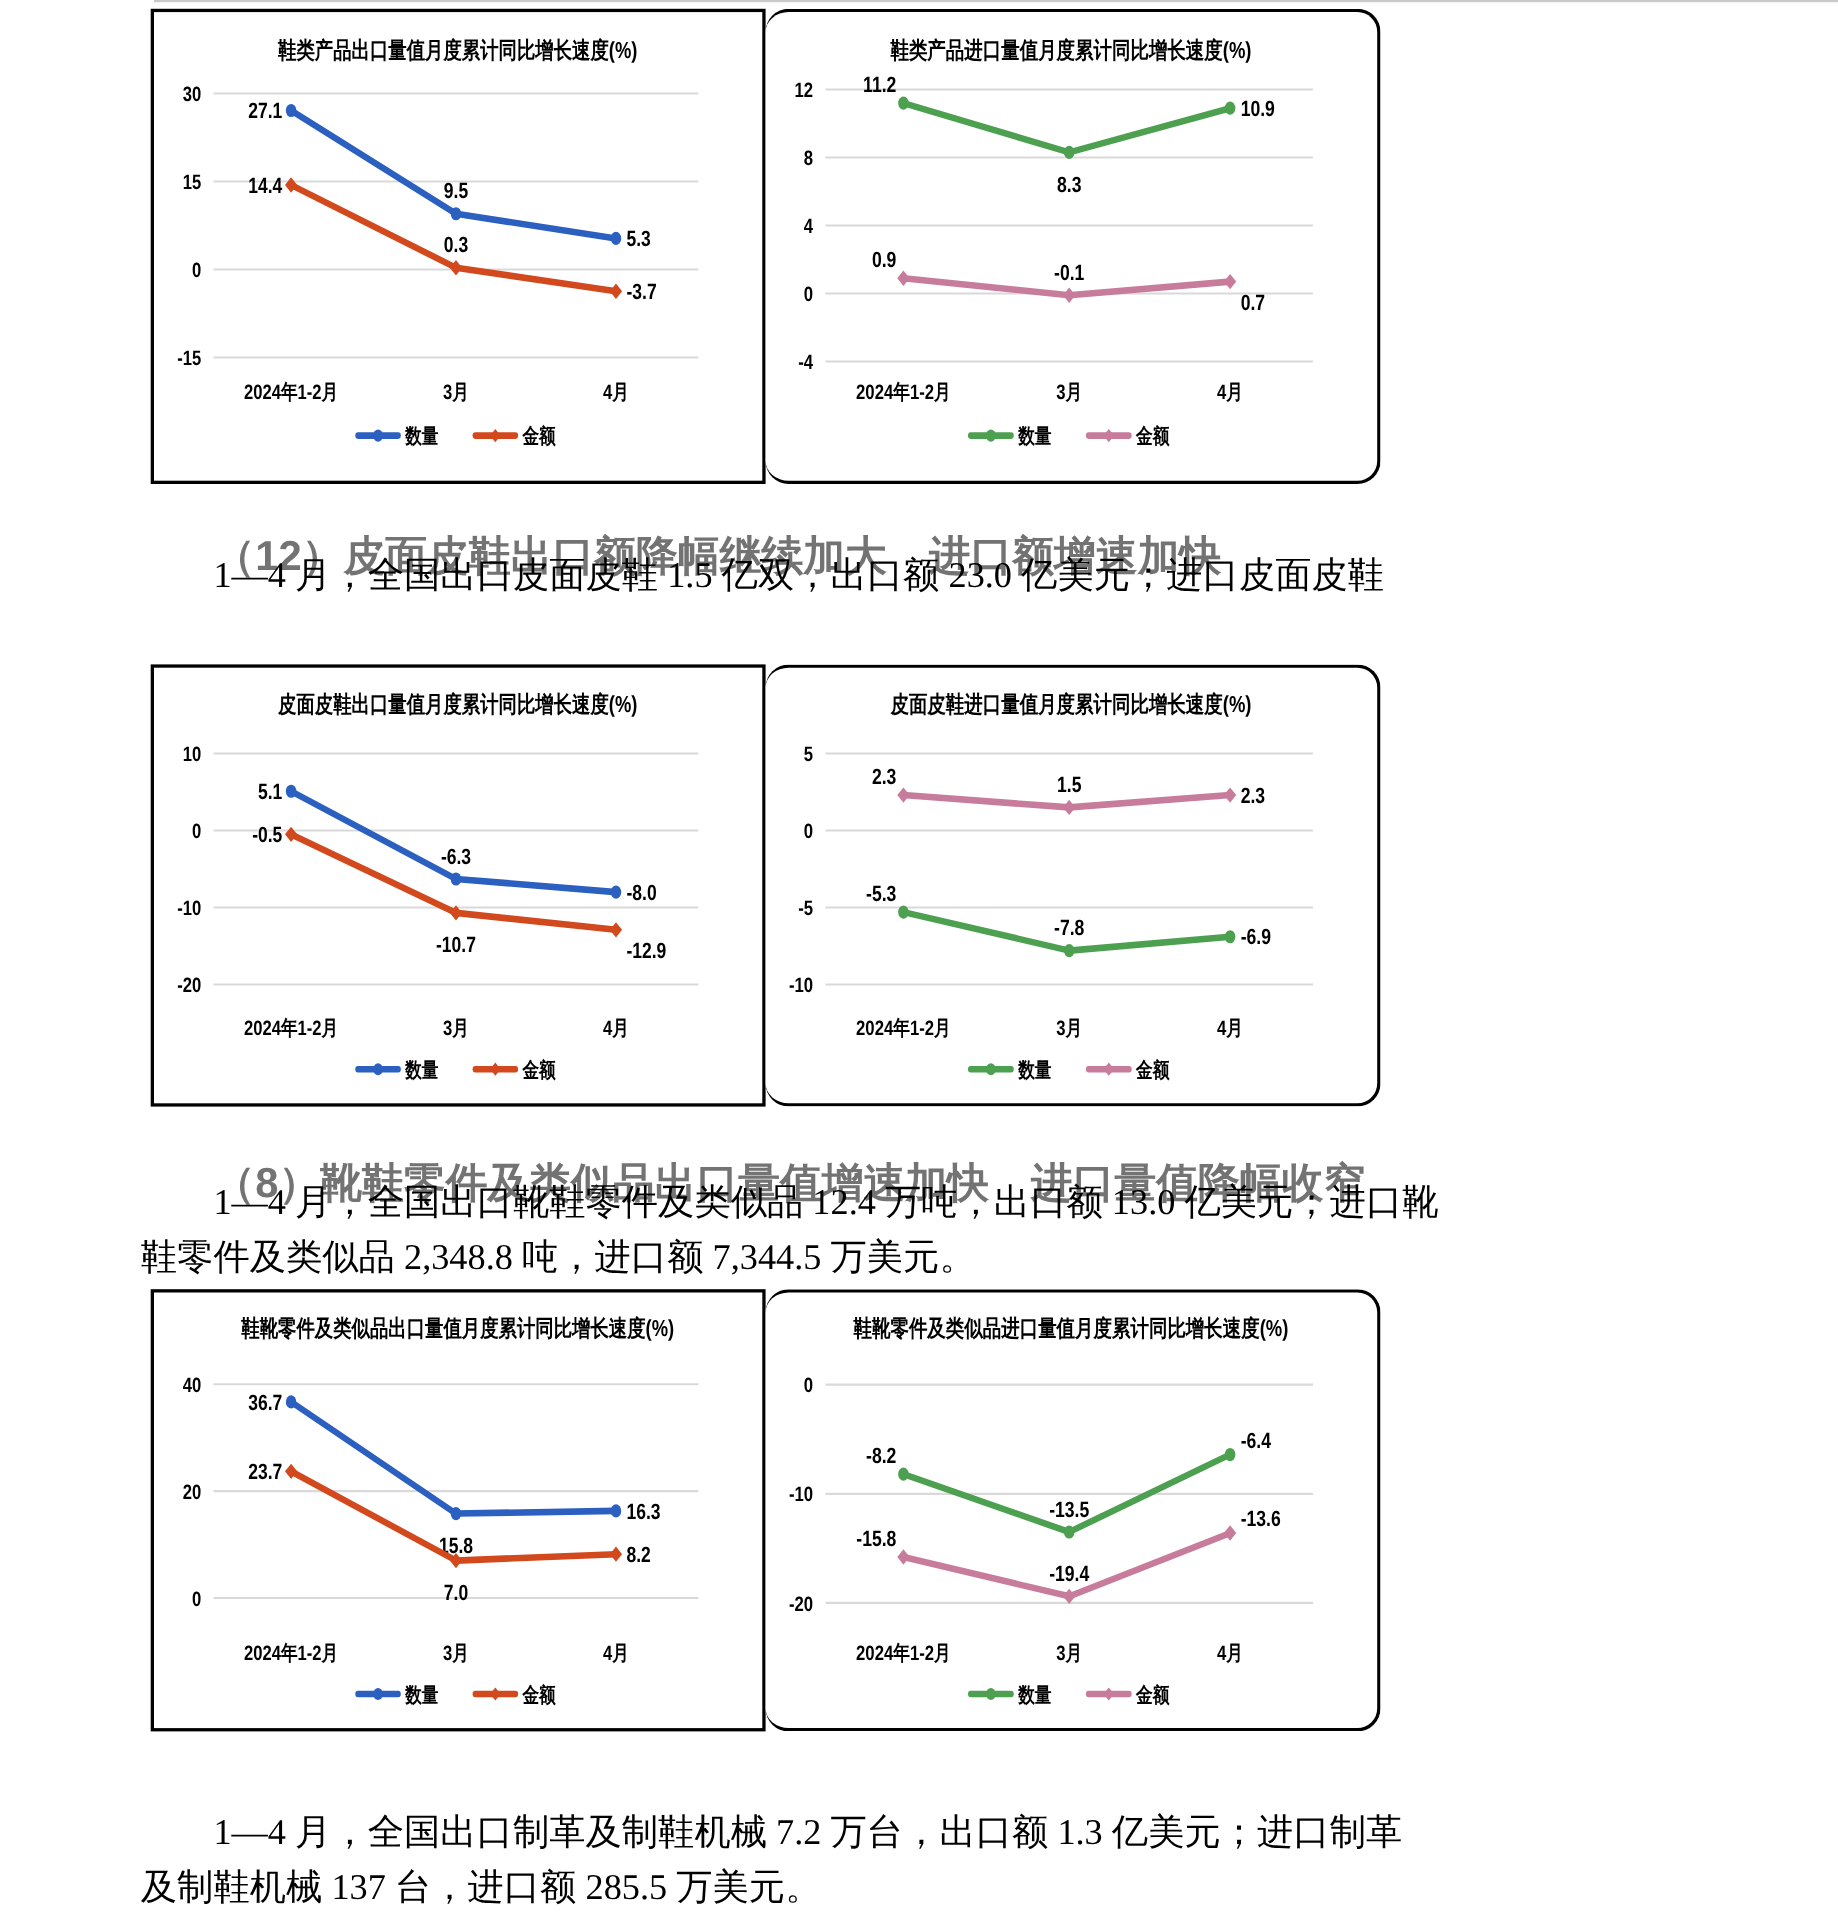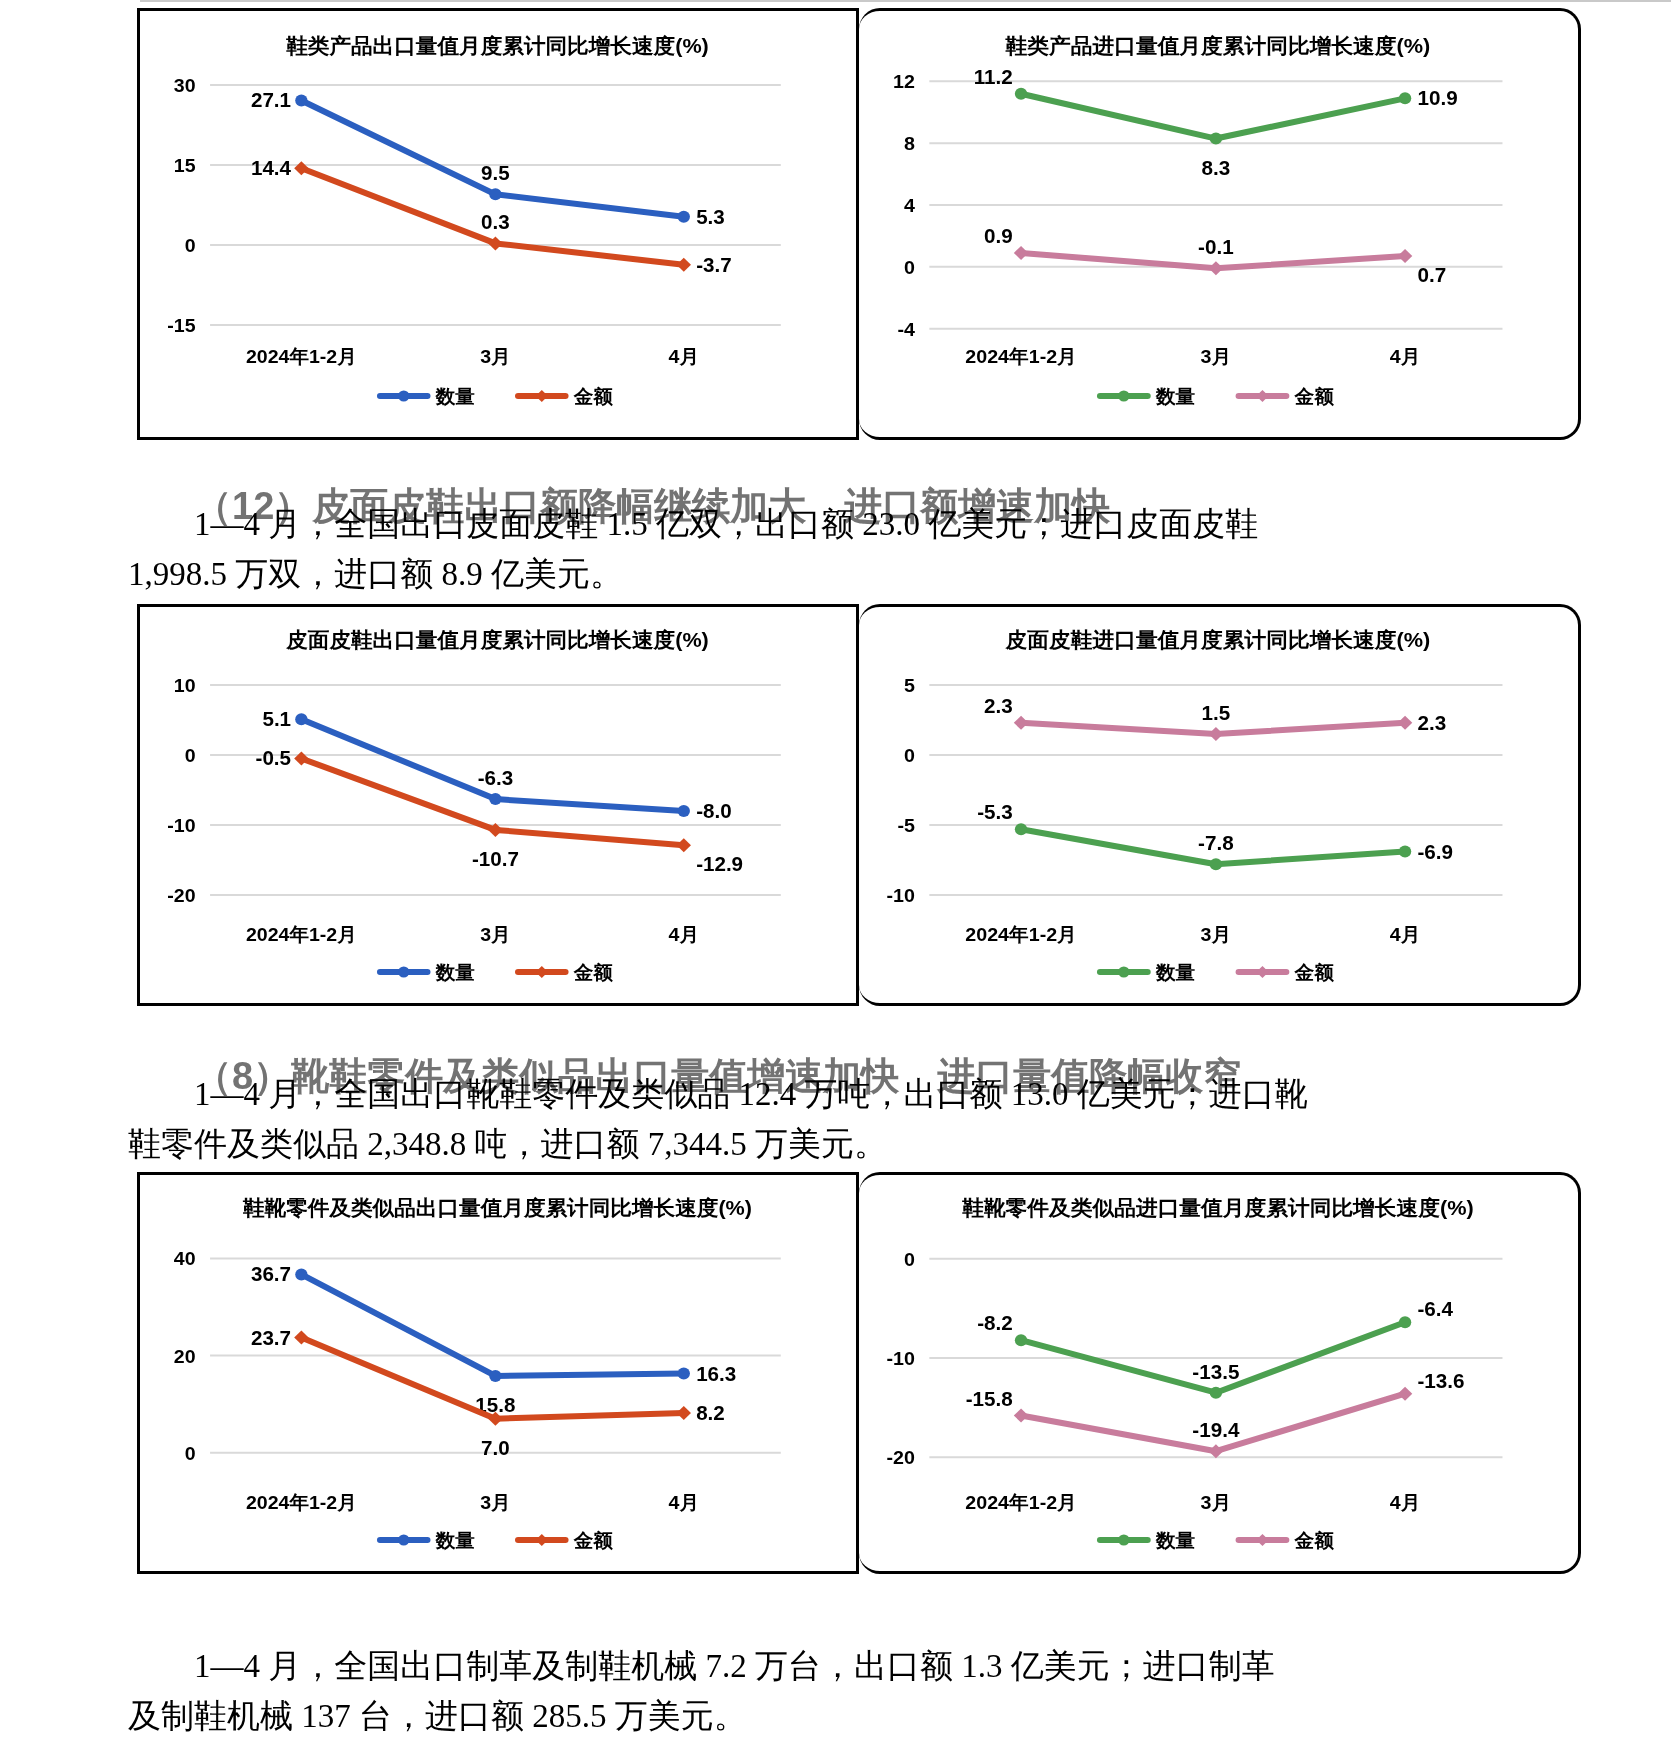--- a/index.html
+++ b/index.html
@@ -1,19 +1,19 @@
 <!DOCTYPE html>
 <html><head>
 <meta charset="utf-8">
 <style>
   html,body{margin:0;padding:0;background:#fff;}
   .page{position:relative;width:1671px;height:1742px;background:#fff;overflow:hidden;
         font-family:"Liberation Sans",sans-serif;}
   .top-rule{position:absolute;left:140px;top:0;width:1531px;height:2px;background:#c9c9c9;}
-  .chart-row{position:absolute;left:137px;width:1444px;display:flex;}
+  .chart-row{position:absolute;left:137px;width:1118px;display:flex;}
   .chart-box{margin:0;flex:1 1 50%;border:3px solid #000;background:#fff;box-sizing:border-box;}
   .chart-box + .chart-box{border-left:none;border-radius:21px;}
   .chart-box svg{display:block;width:100%;height:100%;}
   svg text{font-family:"Liberation Sans",sans-serif;font-weight:bold;fill:#000;}
   .c-title{font-size:21px;}
   .c-tick,.c-xlab,.c-leg{font-size:19px;}
   .c-dlab{font-size:20px;}
   .sec-heading{position:absolute;left:194px;font-size:38px;line-height:48px;font-weight:bold;
                color:#737373;font-family:"Liberation Sans",sans-serif;white-space:nowrap;}
   .body-line{position:absolute;font-size:33px;line-height:48px;color:#000;
@@ -98,21 +98,20 @@
           <text x="287" y="392" text-anchor="start" class="c-leg">数量</text>
           <line x1="367" y1="385" x2="413" y2="385" stroke="#C87C9C" stroke-width="6" stroke-linecap="round"></line>
           <path d="M 384 385 L 390 379 L 396 385 L 390 391 Z" fill="#C87C9C"></path>
           <text x="421" y="392" text-anchor="start" class="c-leg">金额</text>
         </svg>
     </figure>
   </div>
 
   <h2 class="sec-heading" style="top:450px">（12）皮面皮鞋出口额降幅继续加大　进口额增速加快</h2>
   <div class="body-line indent" style="top:500px">1—4 月，全国出口皮面皮鞋 1.5 亿双，出口额 23.0 亿美元；进口皮面皮鞋</div>
-  <div class="body-line flush" style="top:550px">1,998.5 万双，进口额 8.9 亿美元。</div>
 
   <div class="chart-row" style="top:604px;height:402px">
     <figure class="chart-box">
       <svg viewBox="0 0 695 396" preserveAspectRatio="none">
           <text x="347" y="40" text-anchor="middle" class="c-title">皮面皮鞋出口量值月度累计同比增长速度(%)</text>
           <line x1="68" y1="78" x2="622" y2="78" stroke="#D9D9D9" stroke-width="2"></line>
           <text x="54" y="85" text-anchor="end" class="c-tick">10</text>
           <line x1="68" y1="148" x2="622" y2="148" stroke="#D9D9D9" stroke-width="2"></line>
           <text x="54" y="155" text-anchor="end" class="c-tick">0</text>
           <line x1="68" y1="218" x2="622" y2="218" stroke="#D9D9D9" stroke-width="2"></line>

